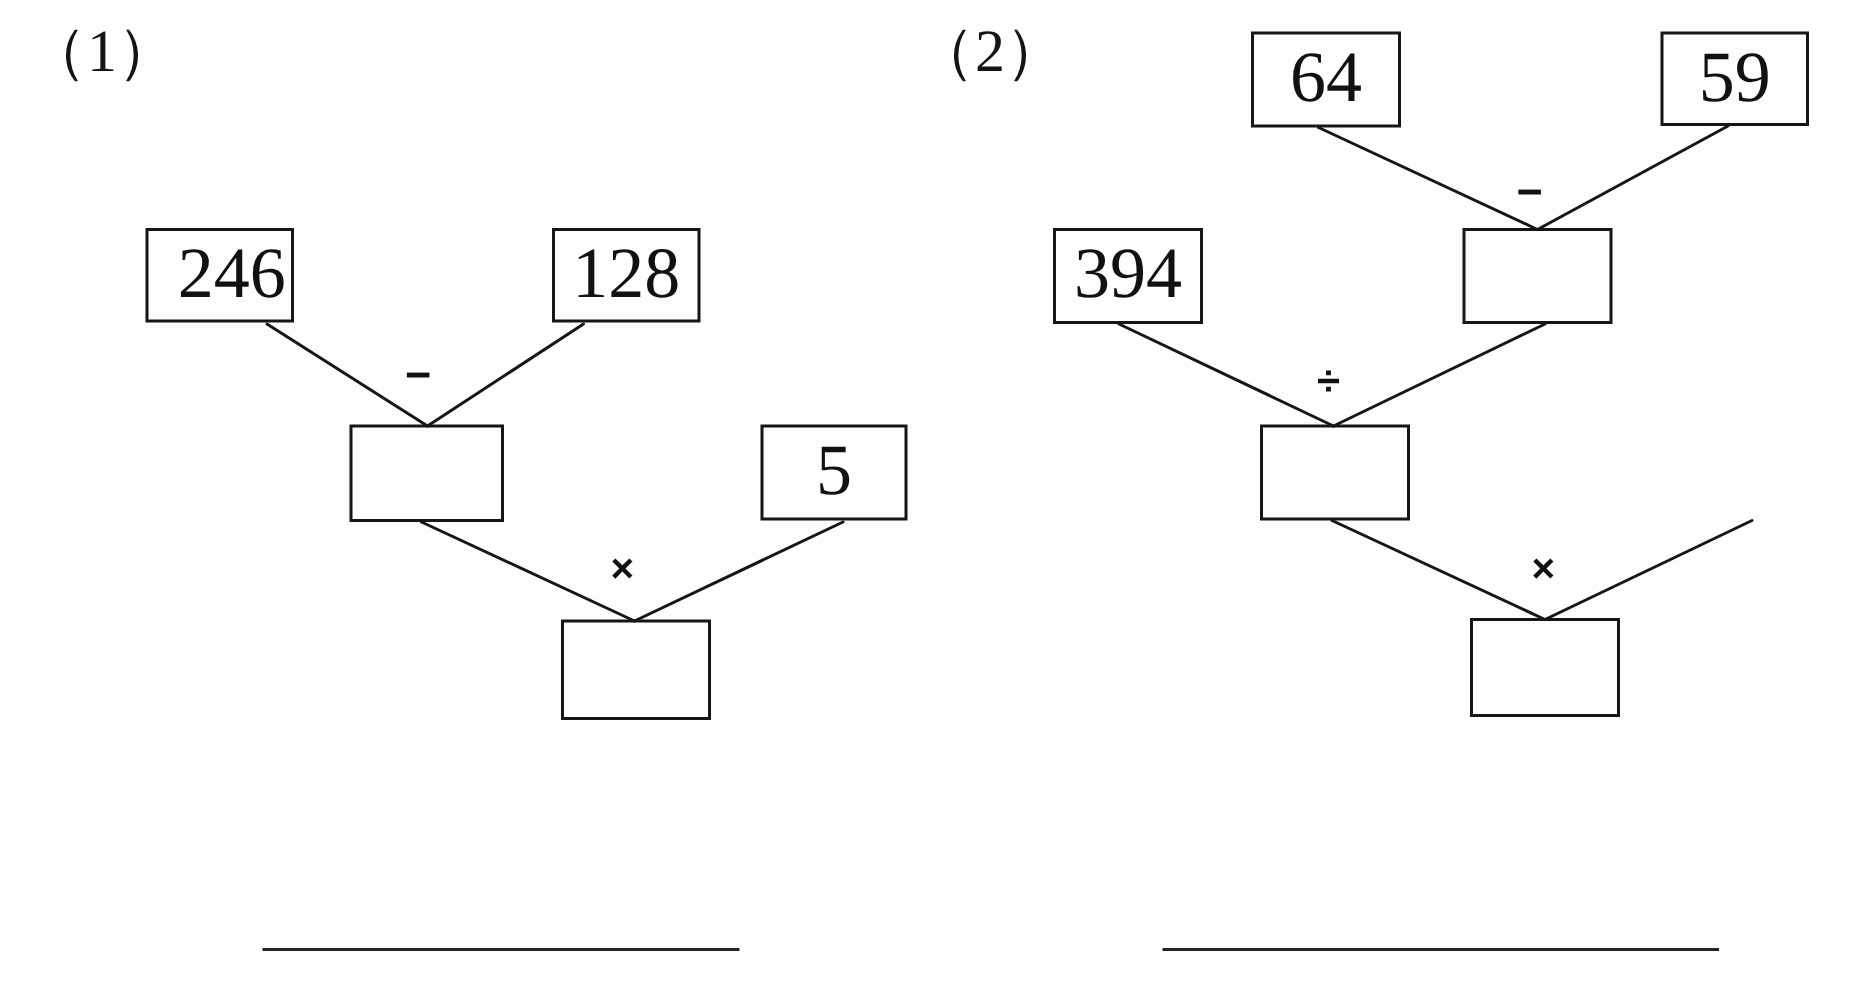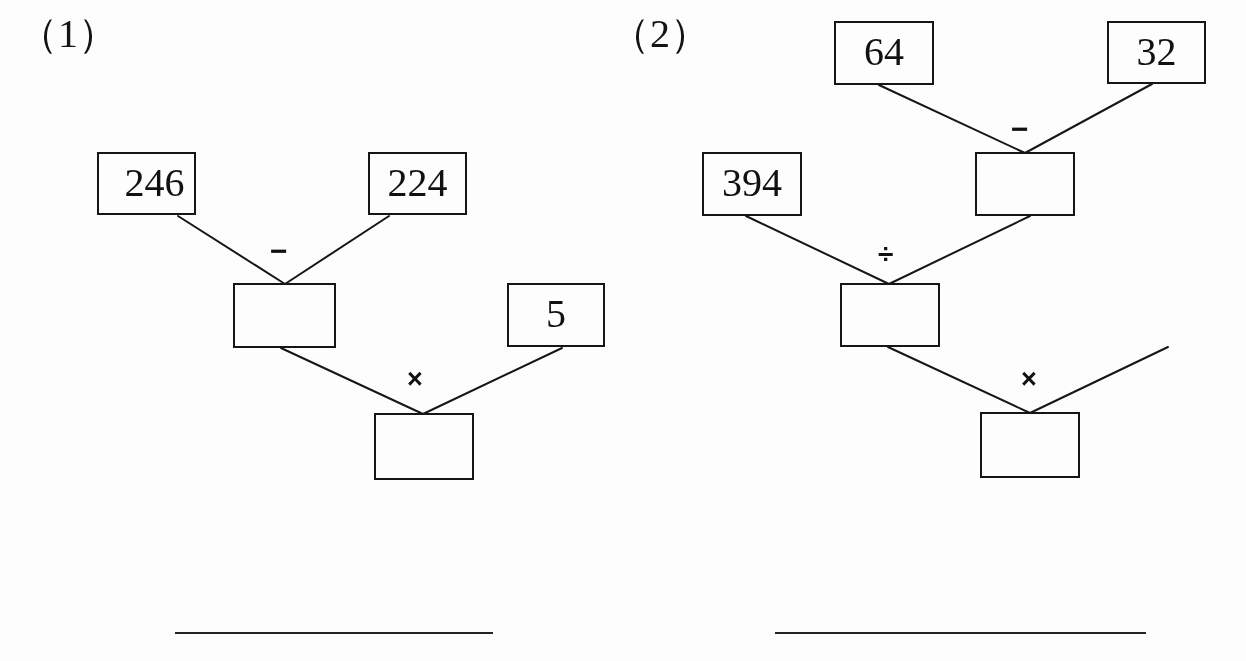--- a/index.html
+++ b/index.html
@@ -29,21 +29,21 @@
   }
   .node-box {
     position: absolute;
     box-sizing: border-box;
     border: 2px solid #161616;
     background: transparent;
     display: flex;
     align-items: center;
     justify-content: center;
     font-family: "Liberation Serif", "DejaVu Serif", serif;
-    font-size: 40px;
+    font-size: 48px;
     line-height: 1;
     color: #111111;
   }
   .node-box.empty-box {
     color: transparent;
   }
   .node-value {
     display: block;
     transform: translateY(-1px);
   }
@@ -105,21 +105,21 @@
     <line x1="1168" y1="347" x2="1030" y2="413"></line>
   </svg>
 
   <div class="problem-label" style="left:18px; top:14px;">（1）</div>
 
   <div class="node-box" style="left:97px; top:152px; width:99px; height:63px;padding-left:16px;">
     <span class="node-value">246</span>
   </div>
 
   <div class="node-box" style="left:368px; top:152px; width:99px; height:63px;">
-    <span class="node-value">224</span>
+    <span class="node-value">128</span>
   </div>
 
   <div class="node-box empty-box" style="left:233px; top:283px; width:103px; height:65px;">
     <span class="node-value"></span>
   </div>
 
   <div class="node-box" style="left:507px; top:283px; width:98px; height:64px;">
     <span class="node-value">5</span>
   </div>
 
@@ -133,21 +133,21 @@
 
   <div class="answer-rule" style="left:175px; top:632px; width:318px;"></div>
 
   <div class="problem-label" style="left:610px; top:14px;">（2）</div>
 
   <div class="node-box" style="left:834px; top:21px; width:100px; height:64px;">
     <span class="node-value">64</span>
   </div>
 
   <div class="node-box" style="left:1107px; top:21px; width:99px; height:63px;">
-    <span class="node-value">32</span>
+    <span class="node-value">59</span>
   </div>
 
   <div class="node-box" style="left:702px; top:152px; width:100px; height:64px;">
     <span class="node-value">394</span>
   </div>
 
   <div class="node-box empty-box" style="left:975px; top:152px; width:100px; height:64px;">
     <span class="node-value"></span>
   </div>
 

